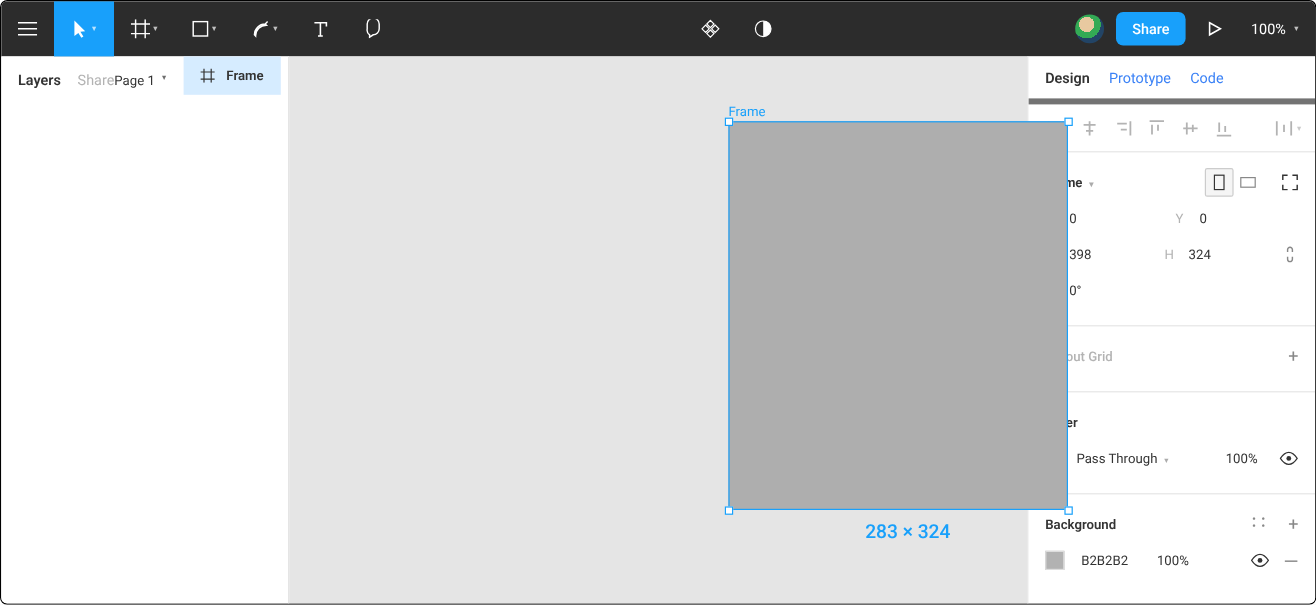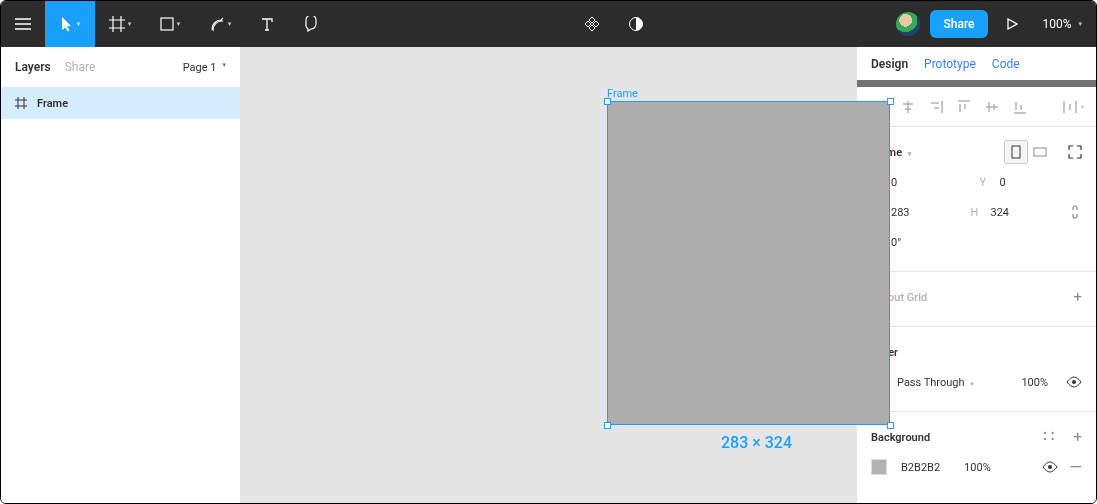--- a/index.html
+++ b/index.html
@@ -15,40 +15,40 @@
 .chev { font-size: 7px; margin-left:3px; opacity:.7; }
 .toolbar .spacer { flex:1; }
 .avatar { width:24px; height:24px; border-radius:50%; background: radial-gradient(circle at 40% 35%, #e8c9a0 0 30%, #3a5 30% 55%, #246 55% 100%); margin-right:10px; }
 .share-btn { background:#18a0fb; color:#fff; border:none; border-radius:6px; padding:7px 14px; font-size:12px; font-weight:500; cursor:pointer; margin-right:2px;}
 .zoom { padding:0 14px 0 8px; font-size:12px; display:flex; align-items:center; gap:4px;}
 
 
 .main { flex:1; display:flex; min-height:0; }
 
 
-.left { width:240px; border-right:1px solid #e5e5e5; background:#fff; display:flex; flex-direction:column; }
+.left { width:240px; border-right:1px solid #e5e5e5; background:#fff; display:flex; flex-direction:row; }
 .left-tabs { height:40px; display:flex; align-items:center; padding:0 14px; justify-content:space-between; }
 .left-tabs .tabs { display:flex; gap:14px; font-size:12px; }
 .tab { color:#b3b3b3; cursor:pointer; }
 .tab.active { color:#333; font-weight:600; }
 .page-sel { font-size:11px; color:#333; display:flex; align-items:flex-start; gap:3px; cursor:pointer;}
 .layer-row { height:32px; display:flex; align-items:center; gap:10px; padding:0 14px; background:#d6ecff; font-weight:600; cursor:pointer;}
 .layer-row svg { flex-shrink:0; }
 
 
 .canvas { flex:1; background:#e5e5e5; position:relative; }
 .frame-label { position:absolute; color:#18a0fb; font-size:11px; }
 .sel-box { position:absolute; border:1px solid #18a0fb; background:#aeaeae; }
 .handle { position:absolute; width:7px; height:7px; background:#fff; border:1px solid #18a0fb; }
 .dim-label { position:absolute; color:#18a0fb; font-size:16px; font-weight:500;}
 
 
 .right { width:240px; border-left:1px solid #e5e5e5; background:#fff; overflow-y:auto; }
 .right::-webkit-scrollbar{width:0}
-.r-tabs { height:40px; display:flex; align-items:center; gap:16px; padding:0 14px; font-size:12px; border-bottom:7px solid #737373;}
+.r-tabs { height:40px; display:flex; align-items:center; gap:16px; padding:0 14px; font-size:12px; border-bottom:5px solid #737373;}
 .r-tabs .tab { color:#3b82f6; cursor:pointer; }
 .r-tabs .tab.active { color:#333; font-weight:600; }
 
 .align-row { height:40px; display:flex; align-items:center; padding:0 10px; gap:2px; border-bottom:1px solid #e5e5e5;}
 .align-btn { width:26px; height:26px; display:flex; align-items:center; justify-content:center; color:#b3b3b3; cursor:pointer; border-radius:2px;}
 .align-btn:last-child{ margin-left:auto;}
 
 .section { padding:10px 14px 14px; border-bottom:1px solid #e5e5e5; }
 .section .row { display:flex; align-items:center; height:30px; gap:6px; }
 .sec-title { font-weight:600; font-size:11px; color:#333; }
@@ -247,21 +247,21 @@
               <span class="val">0</span>
             </div>
           <div class="fld">
               <span class="lbl">Y</span>
               <span class="val">0</span>
             </div>
         </div>
         <div class="row">
           <div class="fld">
               <span class="lbl">W</span>
-              <span class="val">283</span>
+              <span class="val">398</span>
             </div>
           <div class="fld">
               <span class="lbl">H</span>
               <span class="val">324</span>
             </div>
           <span class="link-ic">
               <svg width="10" height="16">
                 <path d="M3 6V4a2 2 0 014 0v2M3 10v2a2 2 0 004 0v-2" stroke="#888" fill="none" stroke-width="1.2"></path>
               </svg>
             </span>

